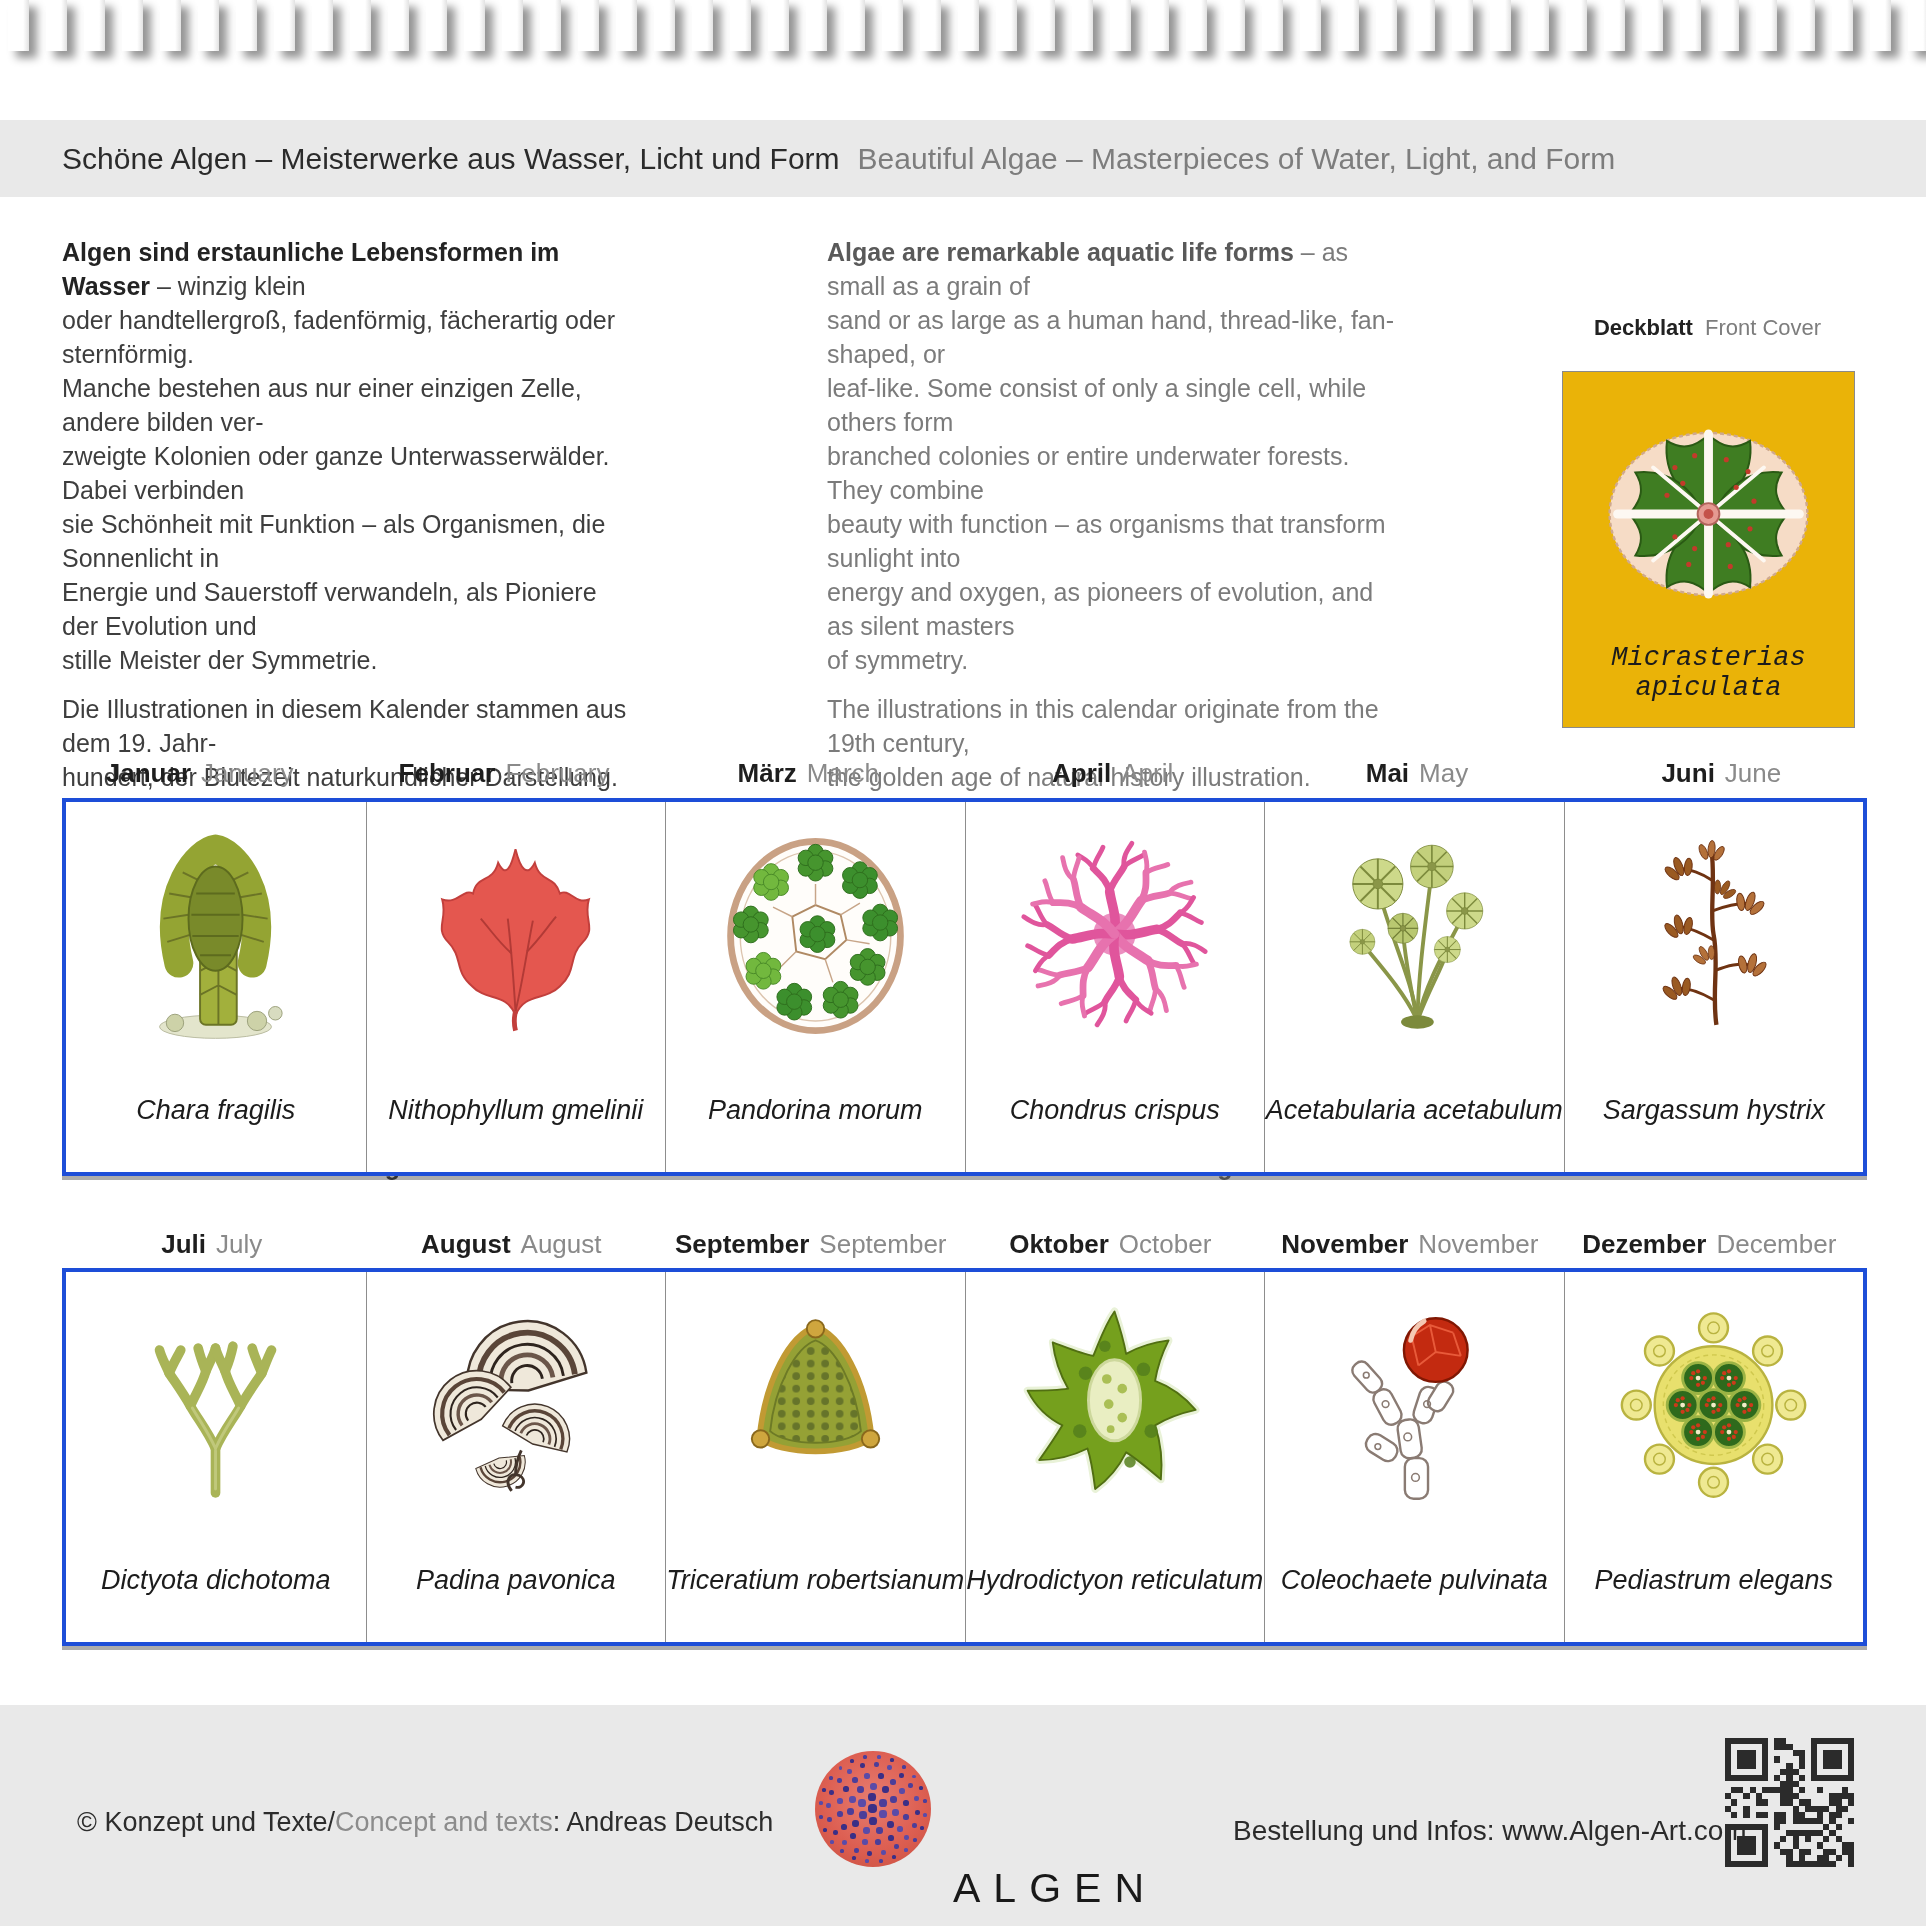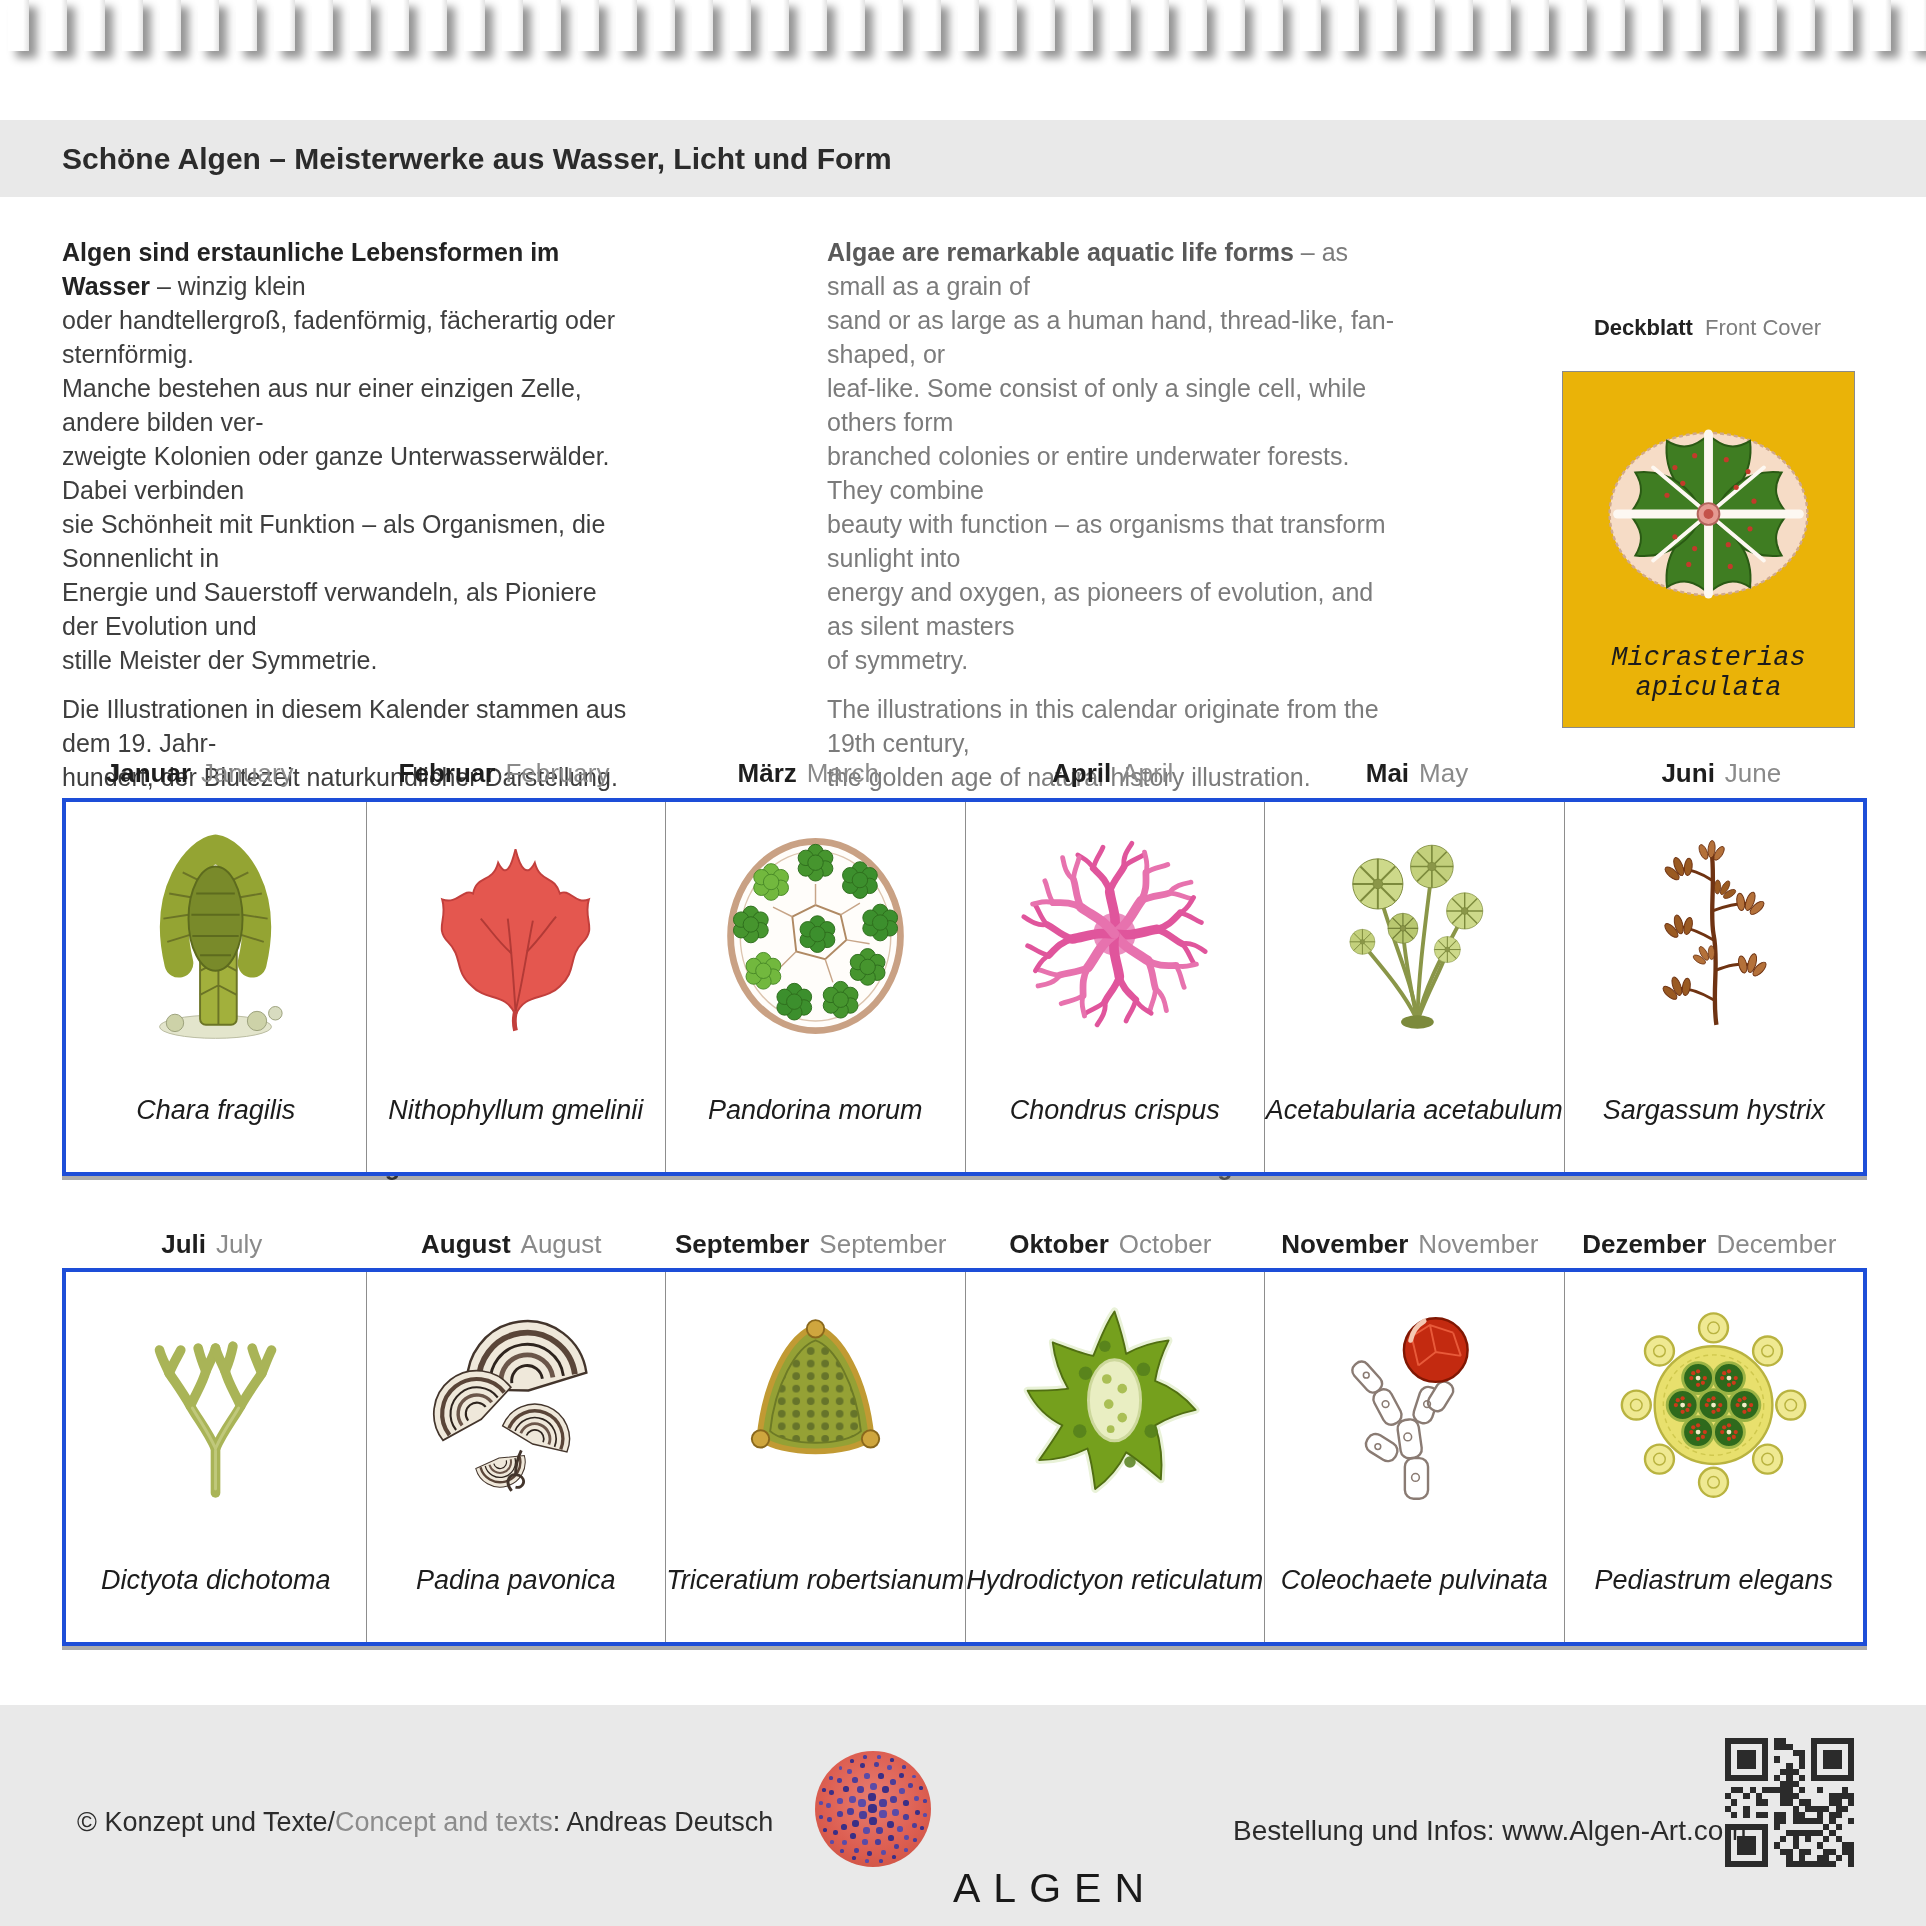--- a/index.html
+++ b/index.html
@@ -8,21 +8,21 @@
 
   
   #binding{position:absolute;top:0;left:0;right:0;height:81px;background:#fff;
            display:flex;gap:17px;padding-left:8px;align-items:flex-start;overflow:hidden;}
   .bind-bar{flex:0 0 21px;height:51px;background:linear-gradient(90deg,#ffffff 72%,#e2e2e2);
             box-shadow:8px 7px 9px rgba(0,0,0,.42);}
 
   
   .band{position:absolute;left:0;right:0;background:#e9e9e9;}
   #header-bar{top:120px;height:77px;display:flex;align-items:center;padding-left:62px;
-              font-size:30px;font-weight:700;white-space:nowrap;}
+              font-size:30px;font-weight:400;white-space:nowrap;}
   #header-bar .t-de{color:#2b2b2b;margin-right:18px;}
   #header-bar .t-en{color:#7d7d7d;}
 
   
   .intro-col{position:absolute;top:235px;font-size:25px;line-height:34px;}
   .intro-col p{margin:0 0 15px 0;white-space:pre-line;}
   .col-de{left:62px;width:574px;color:#3e3e3e;}
   .col-de .seg-b{font-weight:700;color:#232323;}
   .col-en{left:827px;width:579px;color:#7b7b7b;}
   .col-en .seg-b{font-weight:700;color:#595959;}
@@ -123,20 +123,21 @@
       <div class="bind-bar"></div>
       <div class="bind-bar"></div>
       <div class="bind-bar"></div>
       <div class="bind-bar"></div>
       <div class="bind-bar"></div>
       <div class="bind-bar"></div>
     </div>
 
   <div id="header-bar" class="band">
     <span class="t-de">Schöne Algen – Meisterwerke aus Wasser, Licht und Form</span>
+    <span class="t-en">Beautiful Algae – Masterpieces of Water, Light, and Form</span>
   </div>
 
   <div class="intro-col col-de">
     <p><span class="seg-b">Algen sind erstaunliche Lebensformen im Wasser</span><span class="seg-n"> – winzig klein
 oder handtellergroß, fadenförmig, fächerartig oder sternförmig.
 Manche bestehen aus nur einer einzigen Zelle, andere bilden ver-
 zweigte Kolonien oder ganze Unterwasserwälder. Dabei verbinden
 sie Schönheit mit Funktion – als Organismen, die Sonnenlicht in
 Energie und Sauerstoff verwandeln, als Pioniere der Evolution und
 stille Meister der Symmetrie.</span></p>

